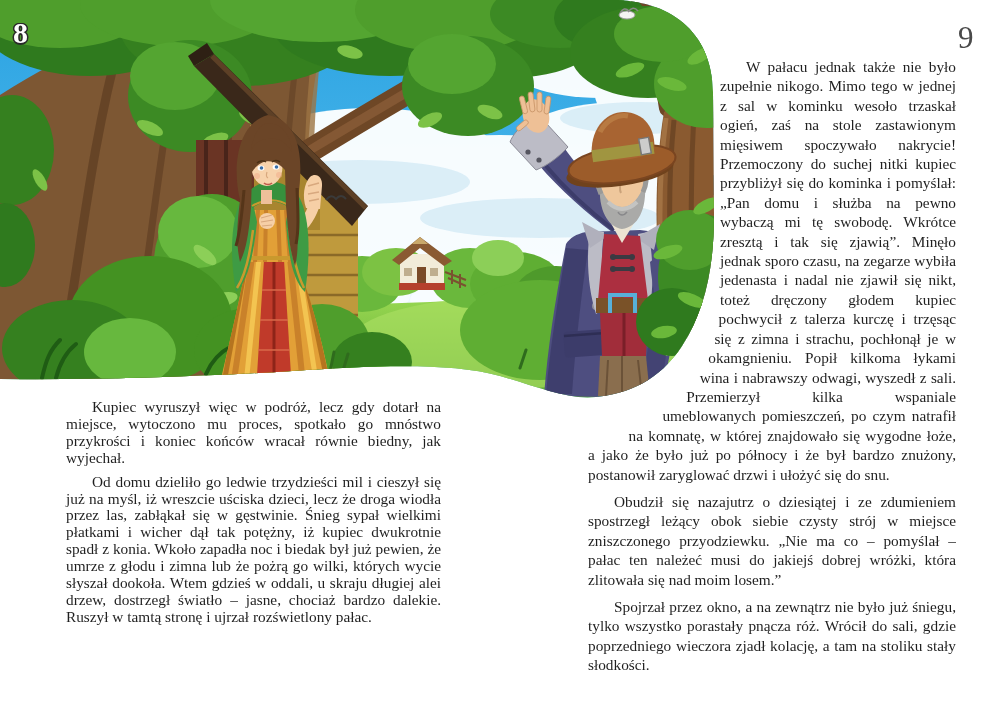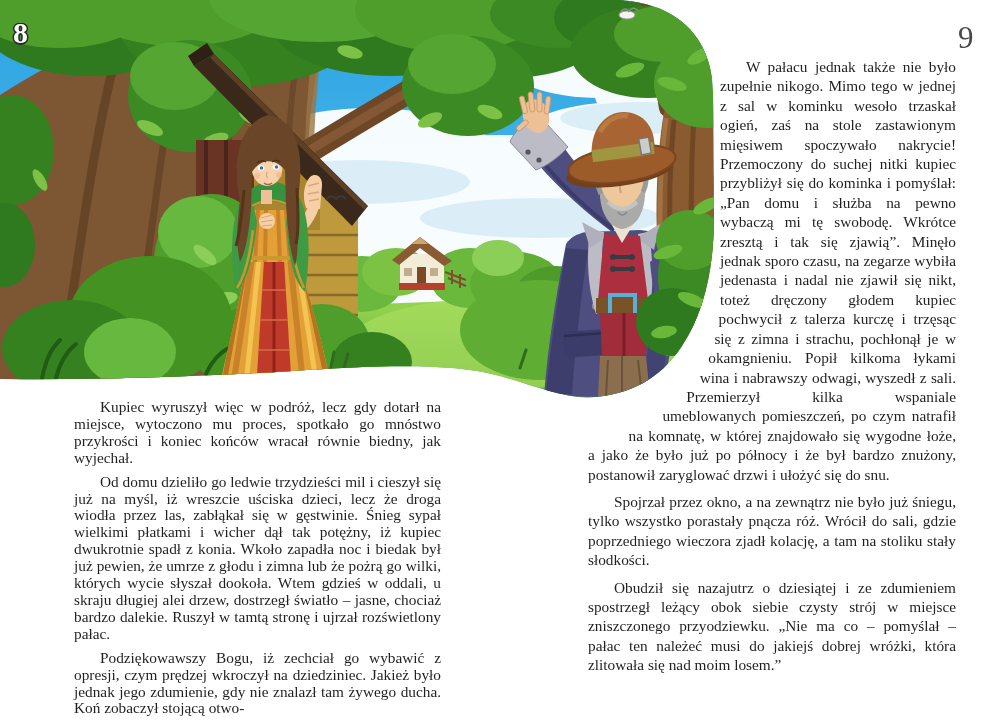--- a/index.html
+++ b/index.html
@@ -14,21 +14,21 @@
     text-shadow:-1.5px 0 #2a2a2a,1.5px 0 #2a2a2a,0 -1.5px #2a2a2a,0 1.5px #2a2a2a,
                 -1px -1px #2a2a2a,1px 1px #2a2a2a,-1px 1px #2a2a2a,1px -1px #2a2a2a;
   }
   .pageno-right{left:958px;top:20px;font-size:31px;color:#4a4a4a;}
   .text-col p{margin:0 0 8px 0;}
   .text-col p.indent{text-indent:26px;}
   .text-left{
     position:absolute;left:62px;top:399px;width:379px;
     font-size:15.3px;line-height:16.9px;text-align:justify;
   }
-  .text-left p{margin:0 0 7px 12px;}
+  .text-left p{margin:0 0 7px 4px;}
   .text-right{
     position:absolute;left:588px;top:57px;width:368px;
     font-size:15.3px;line-height:19.4px;text-align:justify;
   }
   .wrap-spacer{
     float:left;width:132px;height:372px;
     shape-outside:polygon(0 0,122px 0,128px 50px,130px 140px,128px 210px,120px 262px,
                           108px 300px,90px 326px,64px 346px,34px 362px,0 372px);
     shape-margin:9px;
   }
@@ -331,24 +331,23 @@
       </g>
     </g>
   </svg>
 
   <div class="pageno pageno-left">8</div>
   <div class="pageno pageno-right">9</div>
 
   <div class="text-col text-left">
     <p class="indent">Kupiec wyruszył więc w podróż, lecz gdy dotarł na miejsce, wytoczono mu proces, spotkało go mnóstwo przykrości i koniec końców wracał równie biedny, jak wyjechał.</p>
     <p class="indent">Od domu dzieliło go ledwie trzydzieści mil i cieszył się już na myśl, iż wreszcie uściska dzieci, lecz że droga wiodła przez las, zabłąkał się w gęstwinie. Śnieg sypał wielkimi płatkami i wicher dął tak potężny, iż kupiec dwukrotnie spadł z konia. Wkoło zapadła noc i biedak był już pewien, że umrze z głodu i zimna lub że pożrą go wilki, których wycie słyszał dookoła. Wtem gdzieś w oddali, u skraju długiej alei drzew, dostrzegł światło – jasne, chociaż bardzo dalekie. Ruszył w tamtą stronę i ujrzał rozświetlony pałac.</p>
-    <p class="indent">Podziękowawszy Bogu, iż zechciał go wybawić z opresji, czym prędzej wkroczył na dziedziniec. Jakież było jednak jego zdumienie, gdy nie znalazł tam żywego ducha. Koń zobaczył stojącą otwo-</p>
   </div>
 
   <div class="text-col text-right">
     <div class="wrap-spacer"></div>
     <p class="indent">W pałacu jednak także nie było zupełnie nikogo. Mimo tego w jednej z sal w kominku wesoło trzaskał ogień, zaś na stole zastawionym mięsiwem spoczywało nakrycie! Przemoczony do suchej nitki kupiec przybliżył się do kominka i pomyślał: „Pan domu i służba na pewno wybaczą mi tę swobodę. Wkrótce zresztą i tak się zjawią”. Minęło jednak sporo czasu, na zegarze wybiła jedenasta i nadal nie zjawił się nikt, toteż dręczony głodem kupiec pochwycił z talerza kurczę i trzęsąc się z zimna i strachu, pochłonął je w okamgnieniu. Popił kilkoma łykami wina i nabrawszy odwagi, wyszedł z sali. Przemierzył kilka wspaniale umeblowanych pomieszczeń, po czym natrafił na komnatę, w której znajdowało się wygodne łoże, a jako że było już po północy i że był bardzo znużony, postanowił zaryglować drzwi i ułożyć się do snu.</p>
+    <p class="indent">Obudził się nazajutrz o dziesiątej i ze zdumieniem spostrzegł leżący obok siebie czysty strój w miejsce zniszczonego przyodziewku. „Nie ma co – pomyślał – pałac ten należeć musi do jakiejś dobrej wróżki, która zlitowała się nad moim losem.”</p>
     <p class="indent">Spojrzał przez okno, a na zewnątrz nie było już śniegu, tylko wszystko porastały pnącza róż. Wrócił do sali, gdzie poprzedniego wieczora zjadł kolację, a tam na stoliku stały słodkości.</p>
-    <p class="indent">Obudził się nazajutrz o dziesiątej i ze zdumieniem spostrzegł leżący obok siebie czysty strój w miejsce zniszczonego przyodziewku. „Nie ma co – pomyślał – pałac ten należeć musi do jakiejś dobrej wróżki, która zlitowała się nad moim losem.”</p>
 
   </div>
 
 </div>
 
 </body></html>

